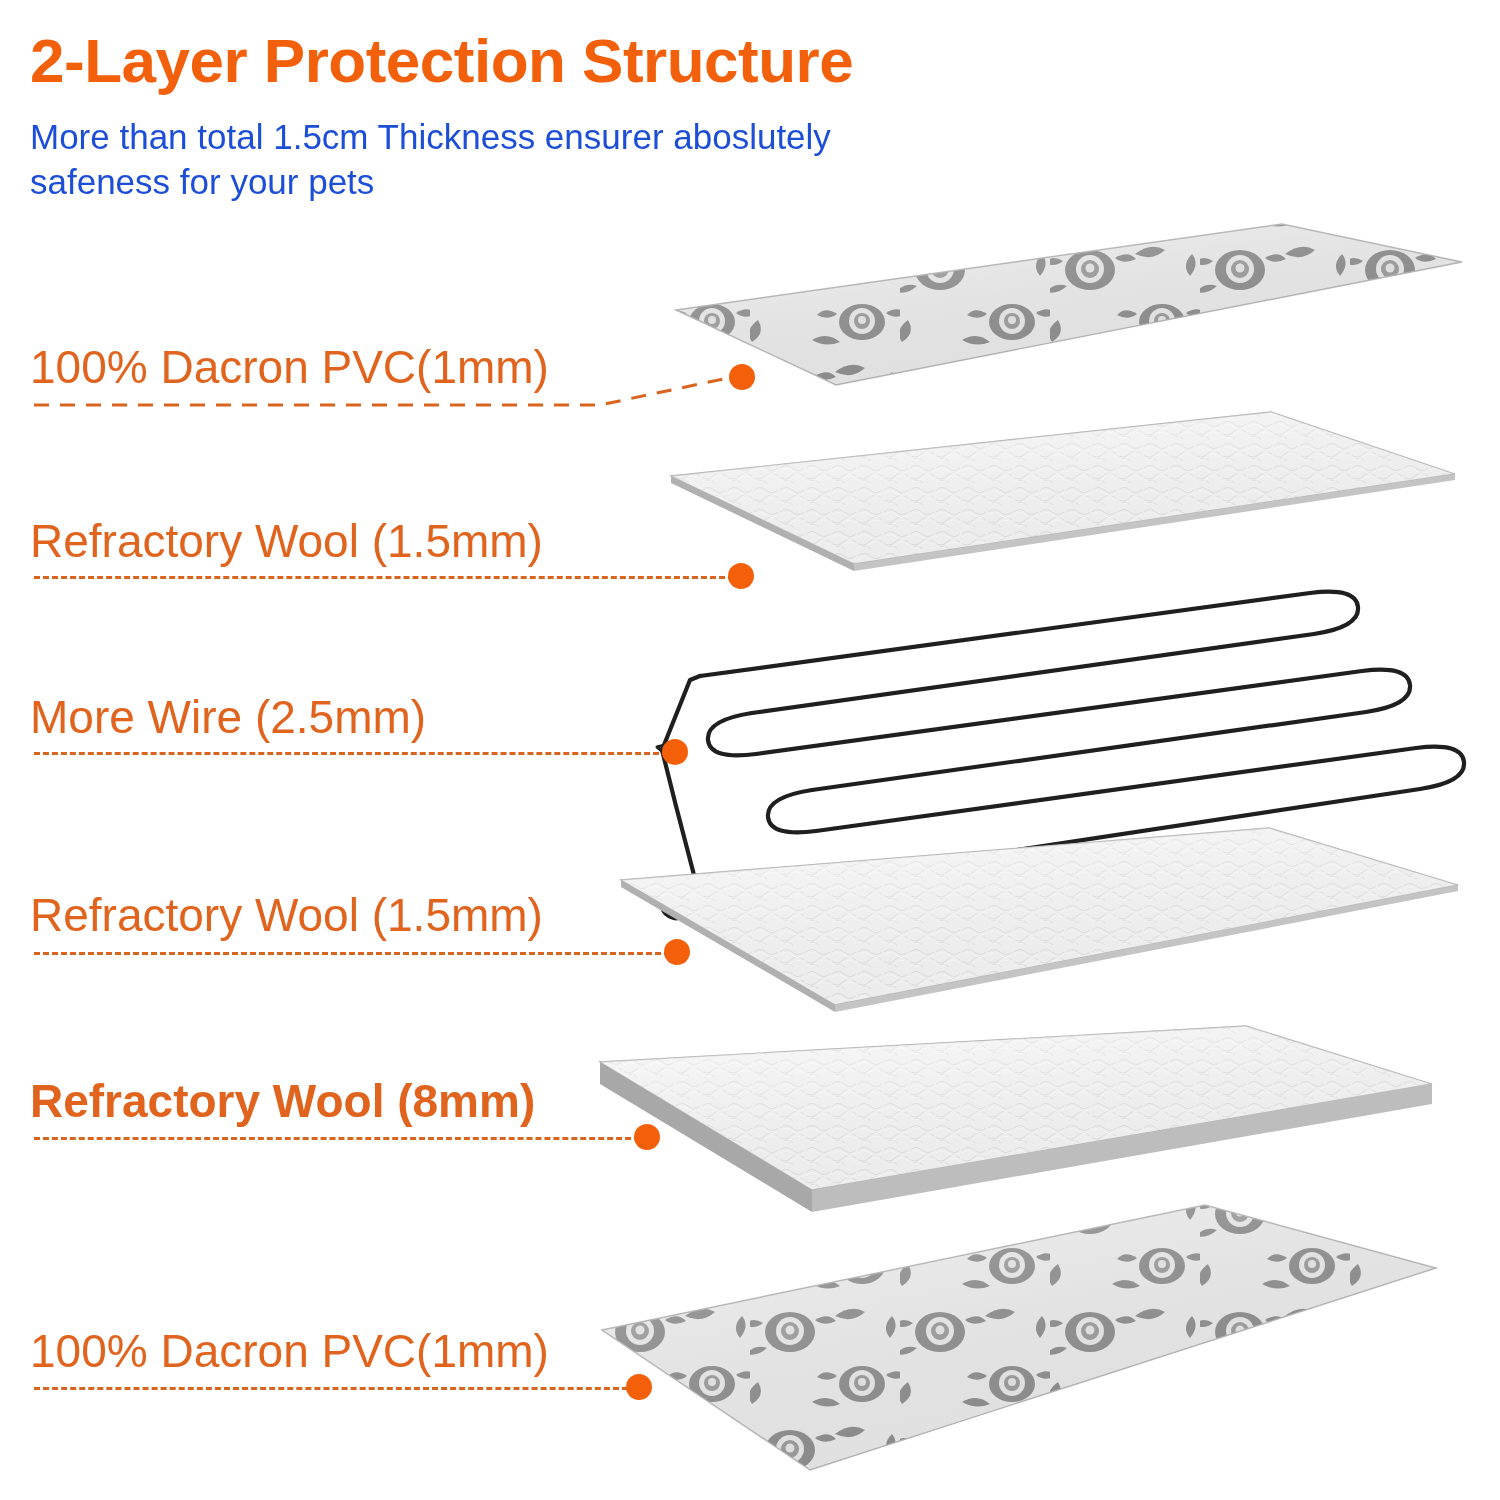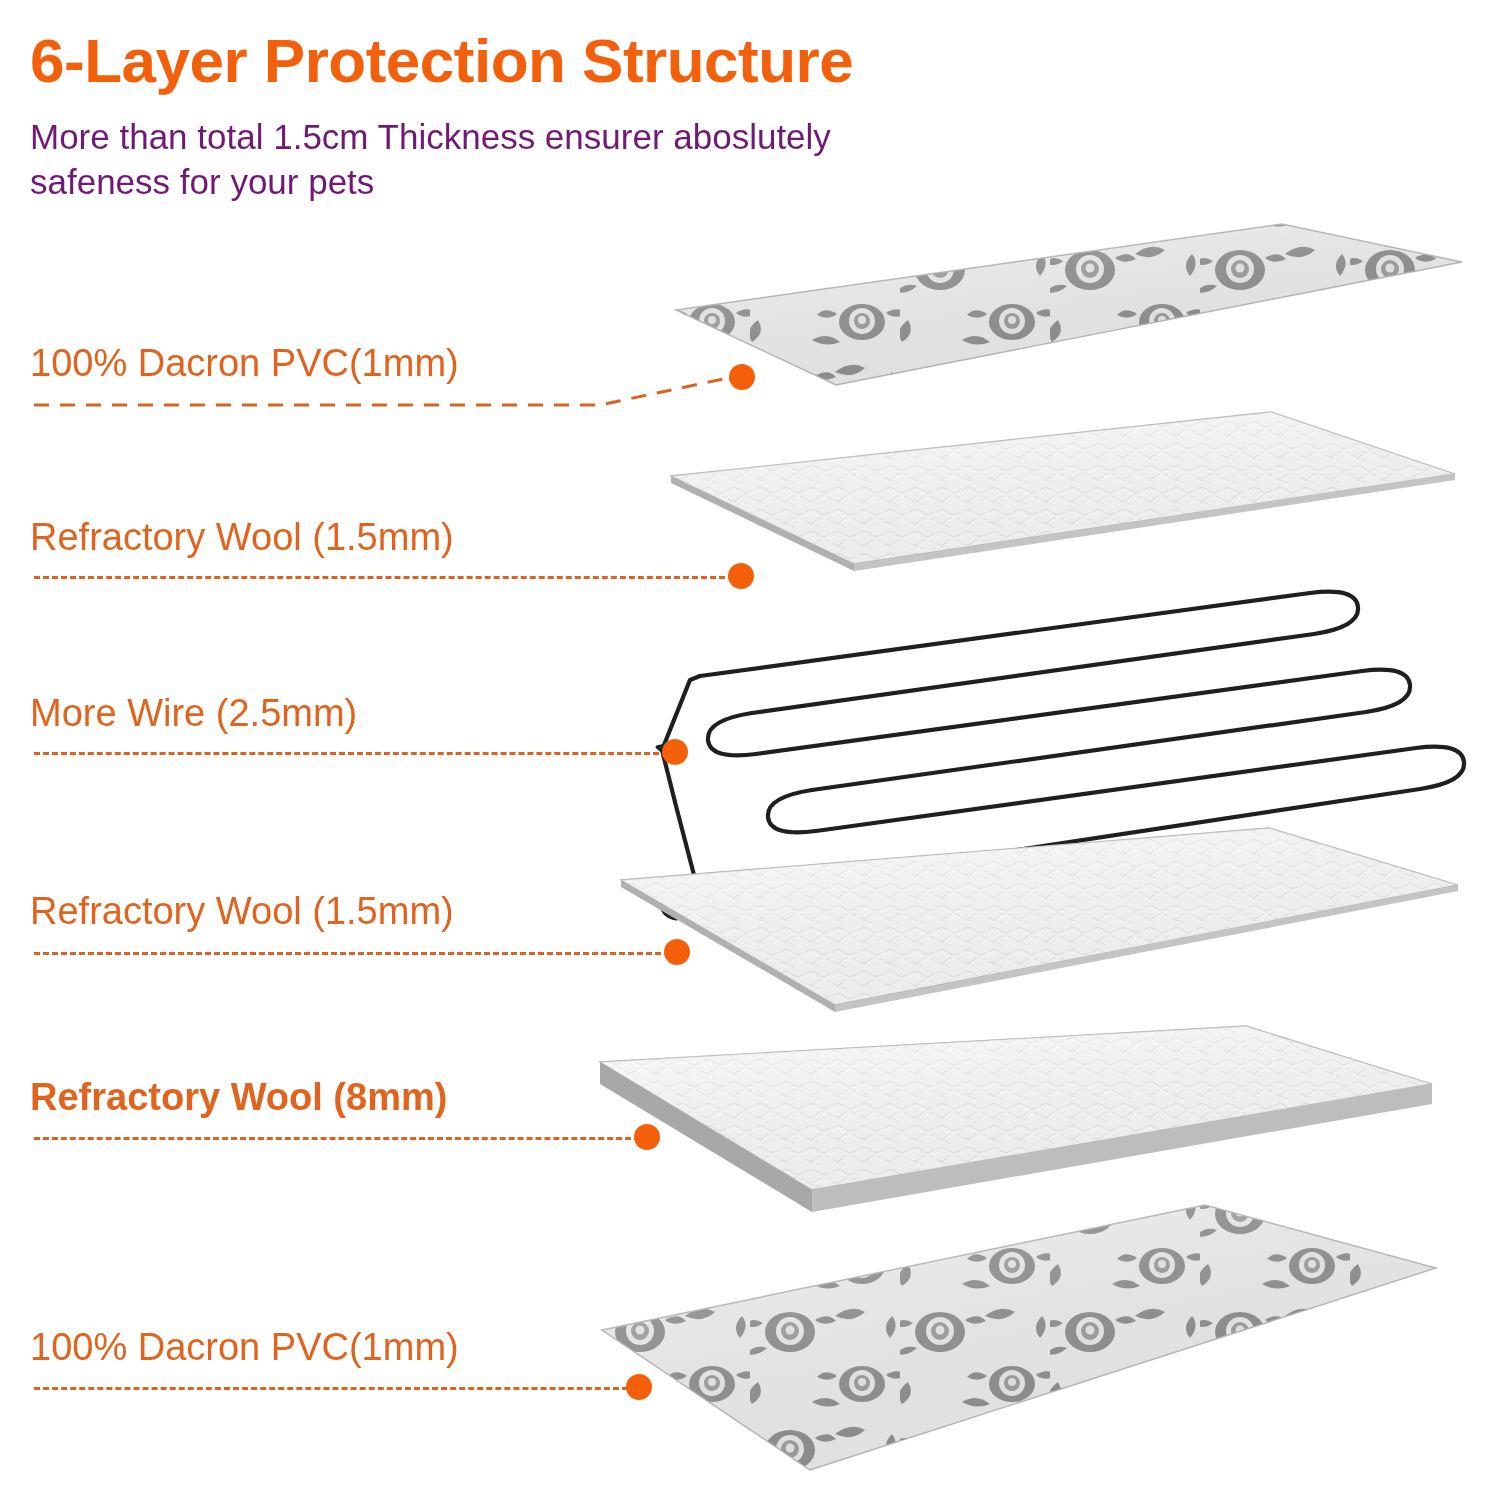--- a/index.html
+++ b/index.html
@@ -30,32 +30,32 @@
     color: #F2600C;
     letter-spacing: -0.5px;
     line-height: 1.05;
     white-space: nowrap;
     margin: 0;
   }
   #subtitle {
     margin-top: 22px;
     font-size: 35px;
     font-weight: 400;
-    color: #701a75;
+    color: #1d4ed8;
     line-height: 1.28;
     max-width: 840px;
   }
 
   
   .callout {
     position: absolute;
     left: 30px;
   }
   .callout-text {
-    font-size: 38px;
+    font-size: 46px;
     color: #E0641E;
     white-space: nowrap;
     line-height: 1;
   }
   .callout-rule {
     position: absolute;
     left: 4px;
     height: 0;
     border-top: 3px dashed #D9641E;
   }
@@ -84,21 +84,21 @@
     position: absolute;
   }
   .layer svg { display: block; overflow: visible; }
 </style>
 </head>
 <body>
 
 <div id="page">
 
   <div id="header">
-    <h1 id="title">6-Layer Protection Structure</h1>
+    <h1 id="title">2-Layer Protection Structure</h1>
     <div id="subtitle">More than total 1.5cm Thickness ensurer aboslutely safeness for your pets</div>
   </div>
 
   <div id="stack">
 
     <div class="layer" style="left:0;top:0;">
       <svg width="1500" height="1500" viewBox="0 0 1500 1500">
         <defs>
           <pattern id="rosePat" width="150" height="118" patternUnits="userSpaceOnUse">
             <rect width="150" height="118" fill="#F2F2F2"></rect>

